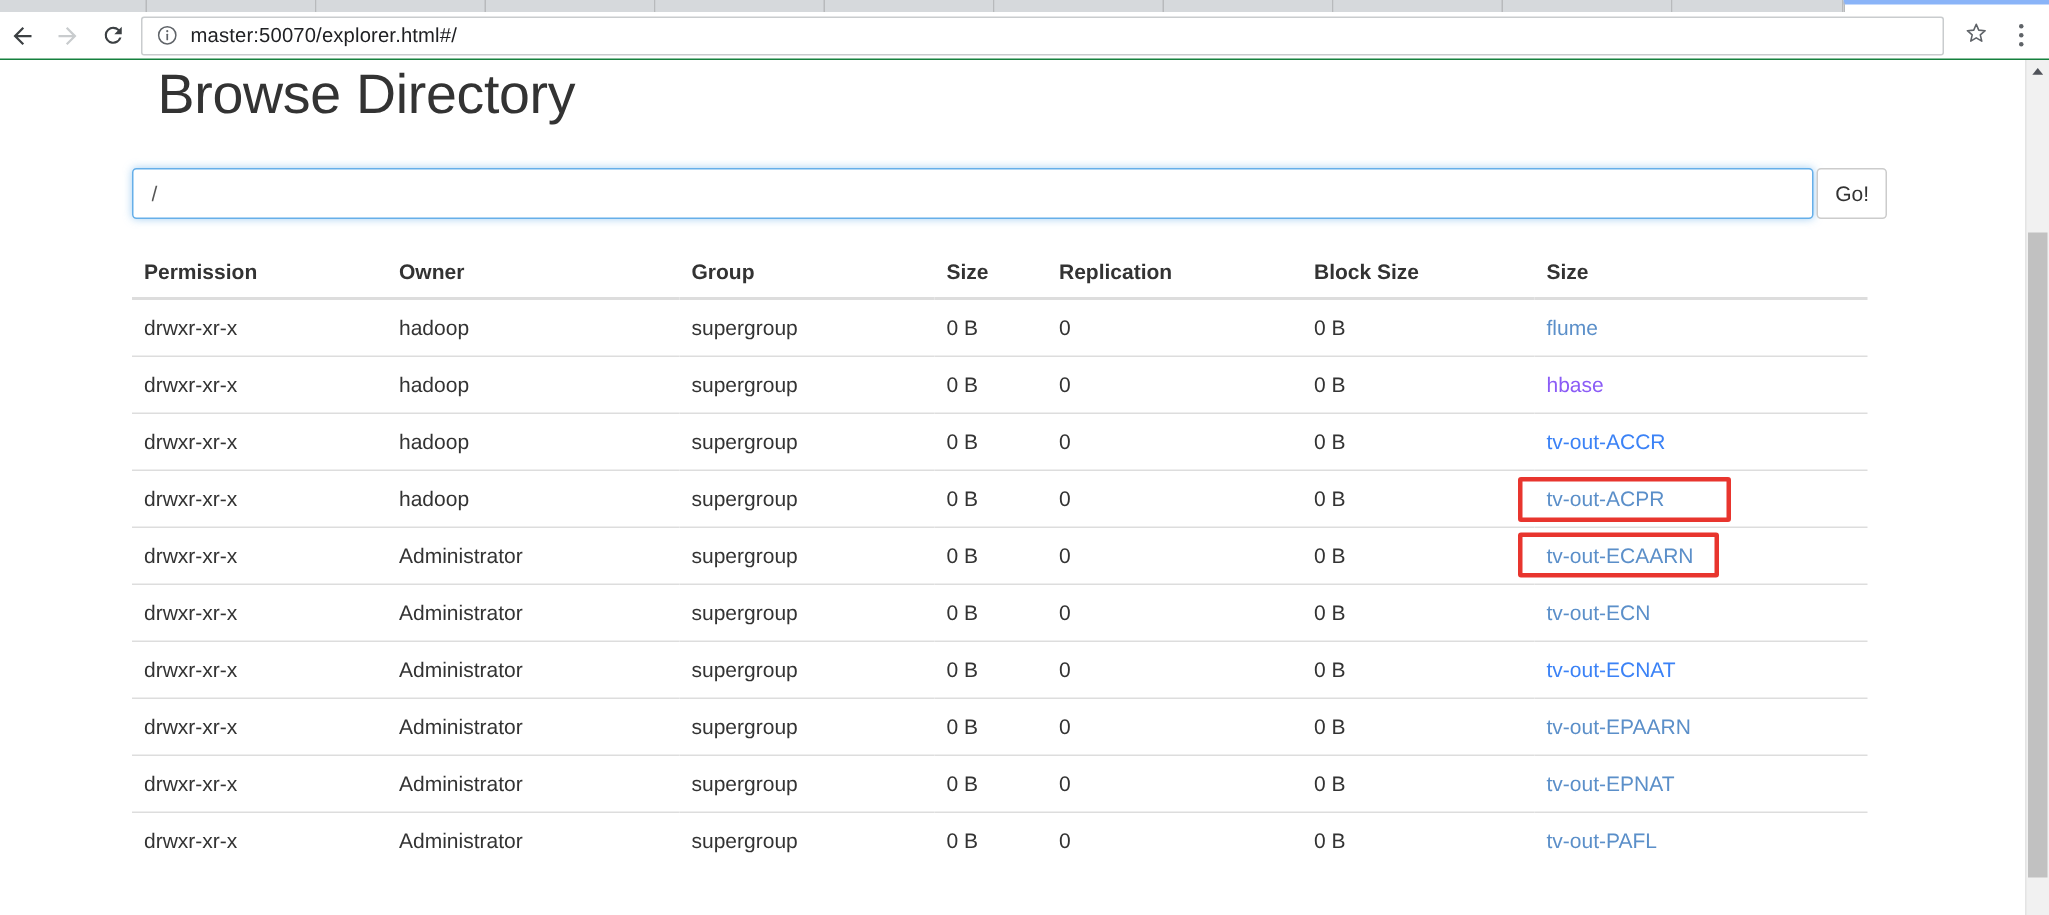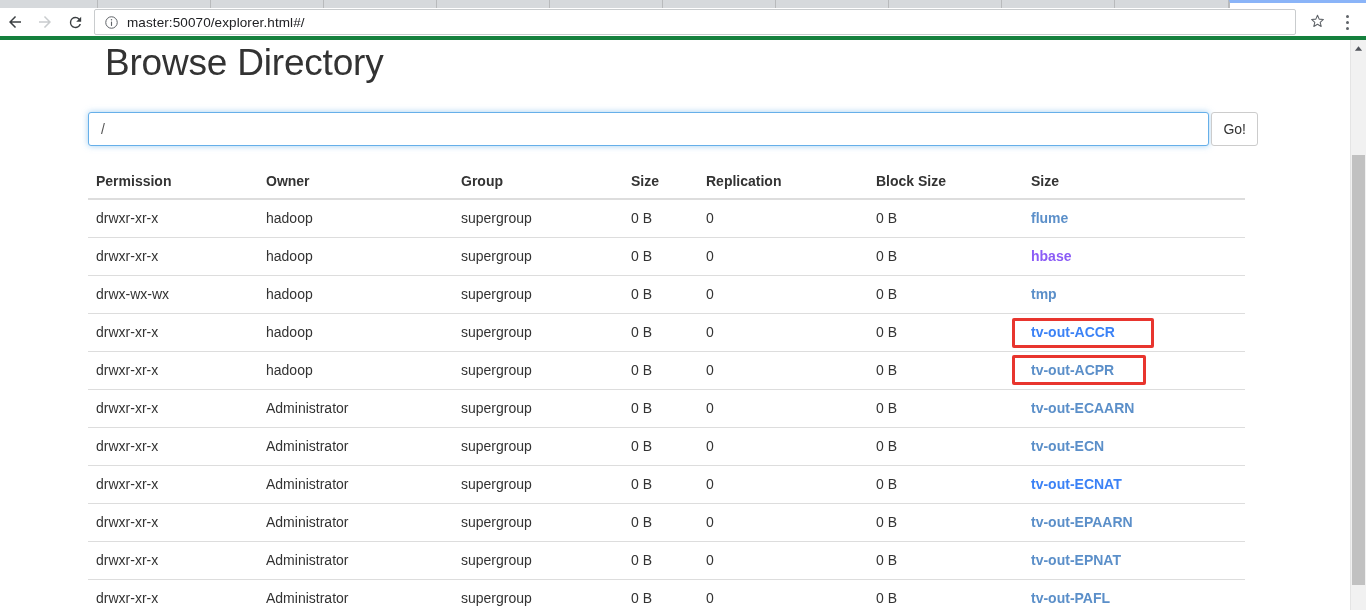--- a/index.html
+++ b/index.html
@@ -47,21 +47,21 @@
     border-top: 3px solid #8ab4f8;
     border-left: 1px solid #b8babc;
   }
 
   #toolbar {
     position: absolute;
     top: 8px; left: 0;
     width: 1366px;
     height: 32px;
     background: #ffffff;
-    border-bottom: 4px solid #15803d;
+    border-bottom: 1px solid #15803d;
     display: flex;
     align-items: center;
   }
 
   .nav-btn {
     width: 30px;
     height: 30px;
     display: flex;
     align-items: center;
     justify-content: center;
@@ -210,21 +210,20 @@
   .col-group      { width: 170px; }
   .col-size       { width: 75px; }
   .col-replication{ width: 170px; }
   .col-blocksize  { width: 155px; }
   .col-name       { width: auto; }
 
   .name-link {
     color: #5b8fc9;
     text-decoration: none;
     cursor: pointer;
-    font-weight: bold;
   }
 
   
   .annot-box {
     position: absolute;
     border: 3px solid #e8352e;
     border-radius: 2px;
     pointer-events: none;
     z-index: 30;
   }
@@ -378,29 +377,20 @@
           <tr>
             <td class="col-permission">drwxr-xr-x</td>
             <td class="col-owner">hadoop</td>
             <td class="col-group">supergroup</td>
             <td class="col-size">0 B</td>
             <td class="col-replication">0</td>
             <td class="col-blocksize">0 B</td>
             <td class="col-name"><a class="name-link" style="color: #8b5cf6;">hbase</a></td>
           </tr>
           <tr>
-            <td class="col-permission">drwx-wx-wx</td>
-            <td class="col-owner">hadoop</td>
-            <td class="col-group">supergroup</td>
-            <td class="col-size">0 B</td>
-            <td class="col-replication">0</td>
-            <td class="col-blocksize">0 B</td>
-            <td class="col-name"><a class="name-link" style="color: rgb(91, 143, 201);">tmp</a></td>
-          </tr>
-          <tr>
             <td class="col-permission">drwxr-xr-x</td>
             <td class="col-owner">hadoop</td>
             <td class="col-group">supergroup</td>
             <td class="col-size">0 B</td>
             <td class="col-replication">0</td>
             <td class="col-blocksize">0 B</td>
             <td class="col-name"><a class="name-link" style="color: #3b82f6;">tv-out-ACCR</a></td>
           </tr>
           <tr>
             <td class="col-permission">drwxr-xr-x</td>

